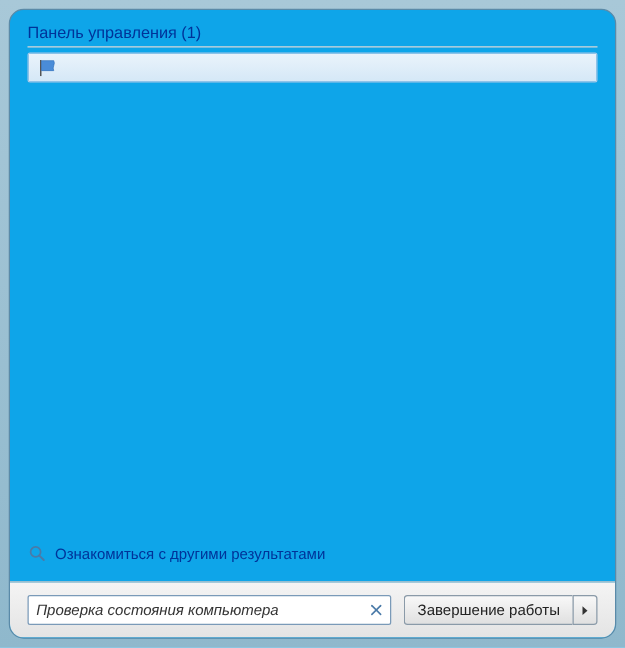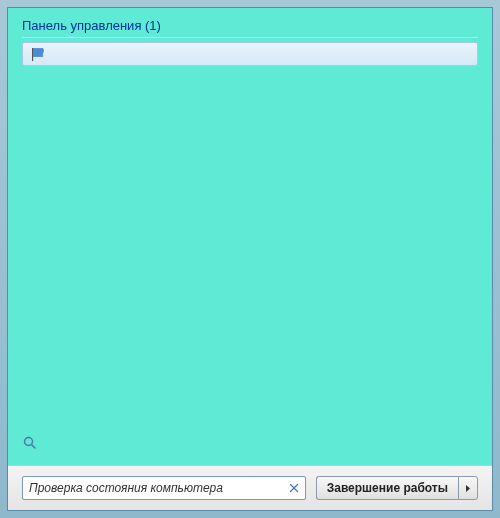--- a/index.html
+++ b/index.html
@@ -9,23 +9,23 @@
     }
     body {
       font-family: 'Segoe UI', Tahoma, sans-serif;
       font-size: 12px;
       background: linear-gradient(to bottom, #a8c8d8 0%, #8fb8cc 100%);
       width: 500px;
       height: 518px;
       padding: 7px;
     }
     .main-panel {
-      background: #5eead4;
+      background: #0ea5e9;
       border: 1px solid #5a8aa8;
-      border-radius: 0;
+      border-radius: 12px;
       width: 100%;
       height: 100%;
       display: flex;
       flex-direction: column;
       overflow: hidden;
     }
     .content-area {
       flex: 1;
       padding: 10px 14px 6px 14px;
       display: flex;
@@ -125,21 +125,20 @@
     .shutdown-button {
       background: linear-gradient(to bottom, #f8f8f8 0%, #e0e0e0 100%);
       border: 1px solid #8a9aa8;
       border-right: none;
       border-radius: 3px 0 0 3px;
       padding: 0 10px;
       font-family: inherit;
       font-size: 12px;
       cursor: pointer;
       color: #222;
-      font-weight: bold;
     }
     .shutdown-arrow {
       background: linear-gradient(to bottom, #f8f8f8 0%, #e0e0e0 100%);
       border: 1px solid #8a9aa8;
       border-radius: 0 3px 3px 0;
       width: 20px;
       display: flex;
       align-items: center;
       justify-content: center;
       cursor: pointer;
@@ -163,20 +162,21 @@
 
     <div class="flex-spacer"></div>
 
     <div class="more-results-link">
       <span class="icon">
         <svg width="14" height="14" viewBox="0 0 14 14">
           <circle cx="5.5" cy="5.5" r="4" fill="none" stroke="#4a7aa8" stroke-width="1.4"></circle>
           <line x1="8.5" y1="8.5" x2="12" y2="12" stroke="#4a7aa8" stroke-width="1.6" stroke-linecap="round"></line>
         </svg>
       </span>
+      <span>Ознакомиться с другими результатами</span>
     </div>
   </div>
 
   <div class="bottom-bar">
     <div class="search-box">
       <input class="search-input" type="text" value="Проверка состояния компьютера" style="">
       <span class="search-clear">
         <svg width="10" height="10" viewBox="0 0 10 10">
           <line x1="1.5" y1="1.5" x2="8.5" y2="8.5" stroke="#4a7aa8" stroke-width="1.3" stroke-linecap="round"></line>
           <line x1="8.5" y1="1.5" x2="1.5" y2="8.5" stroke="#4a7aa8" stroke-width="1.3" stroke-linecap="round"></line>

